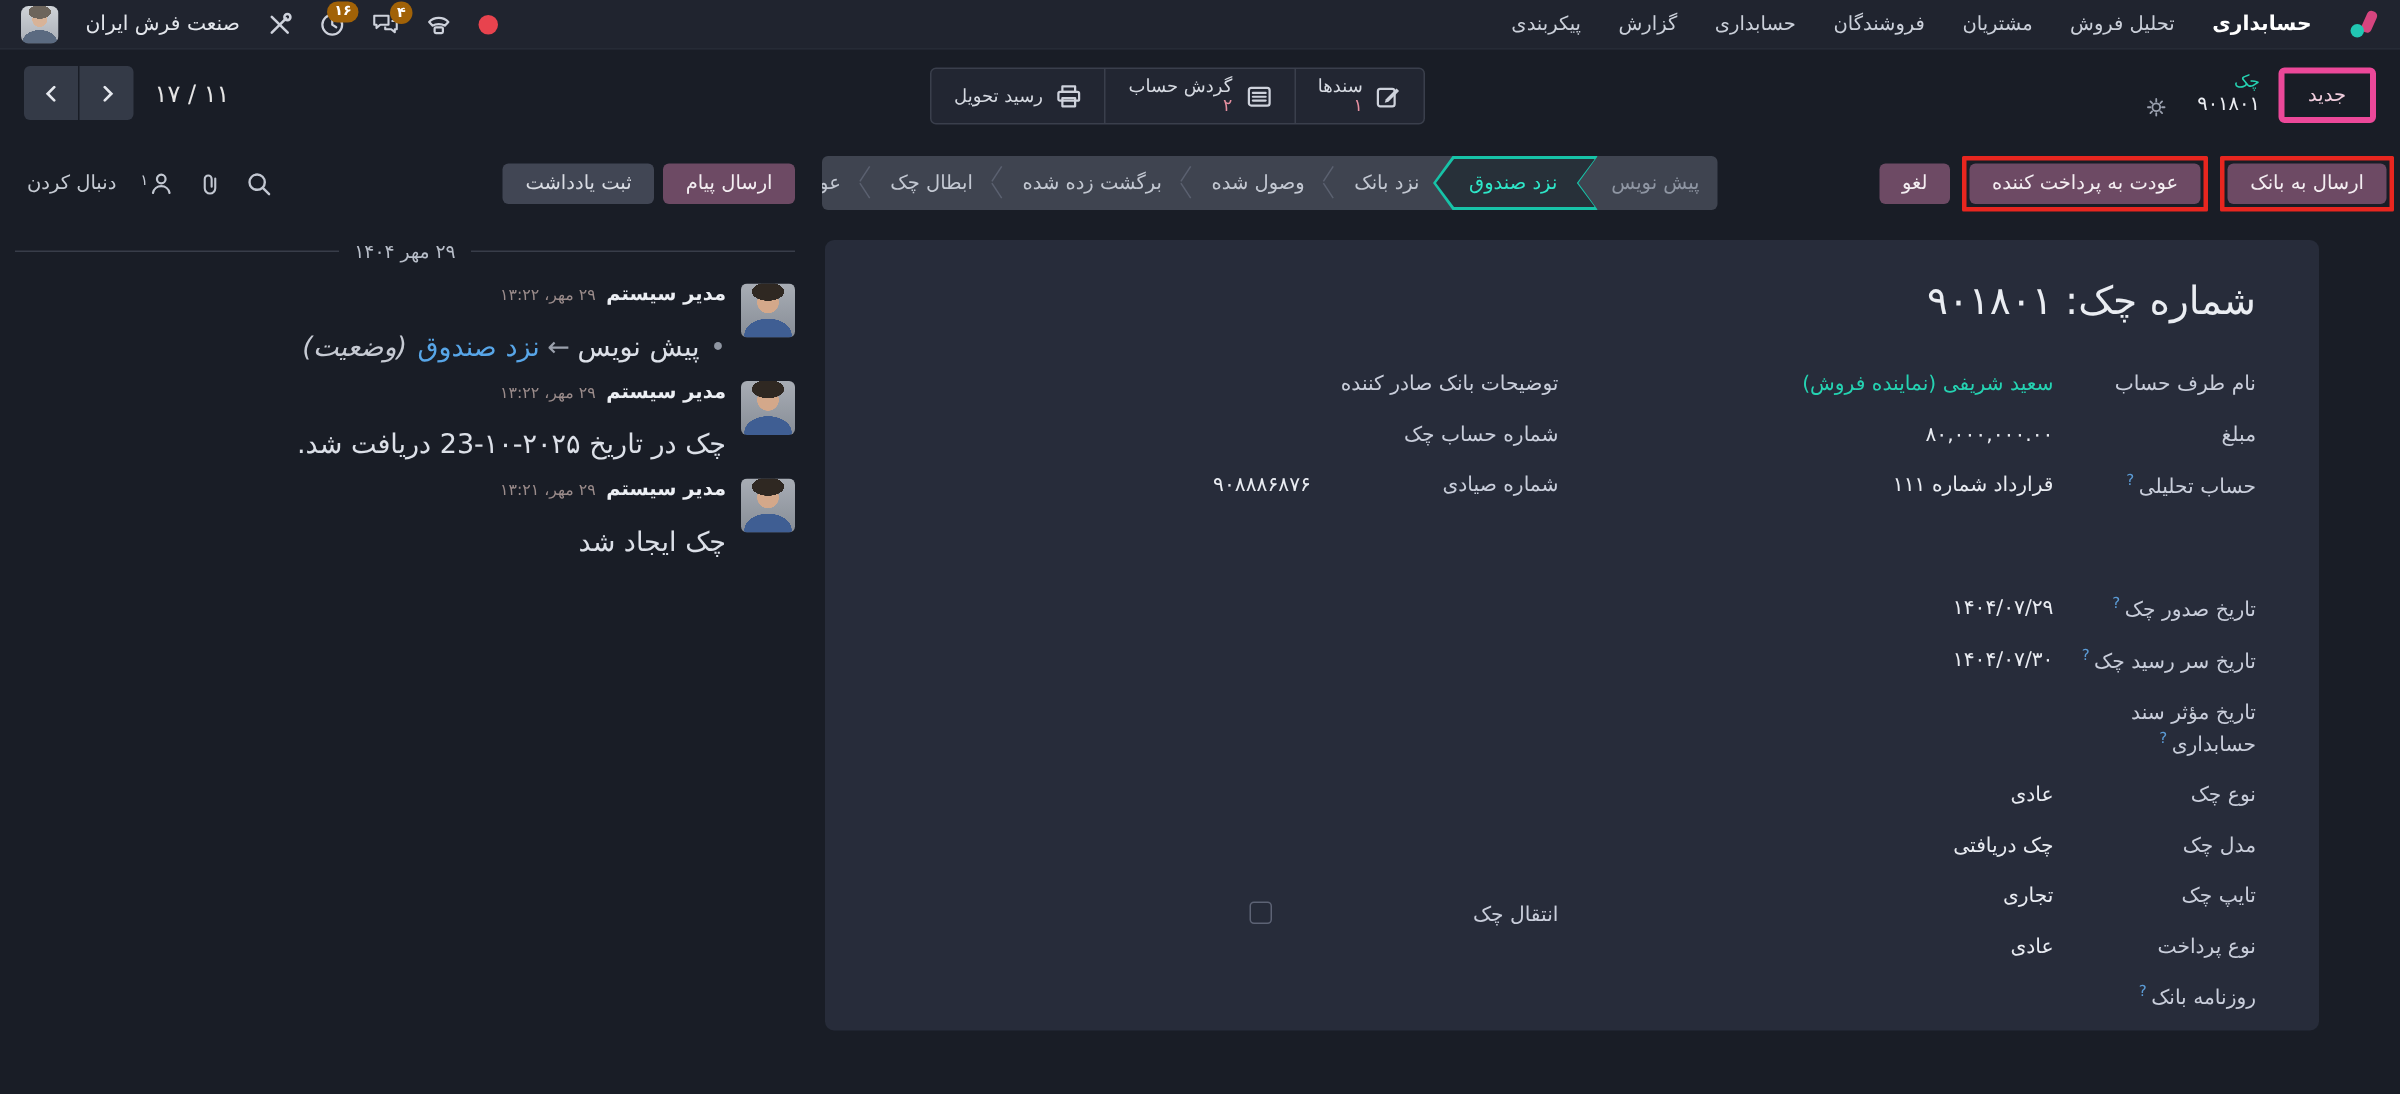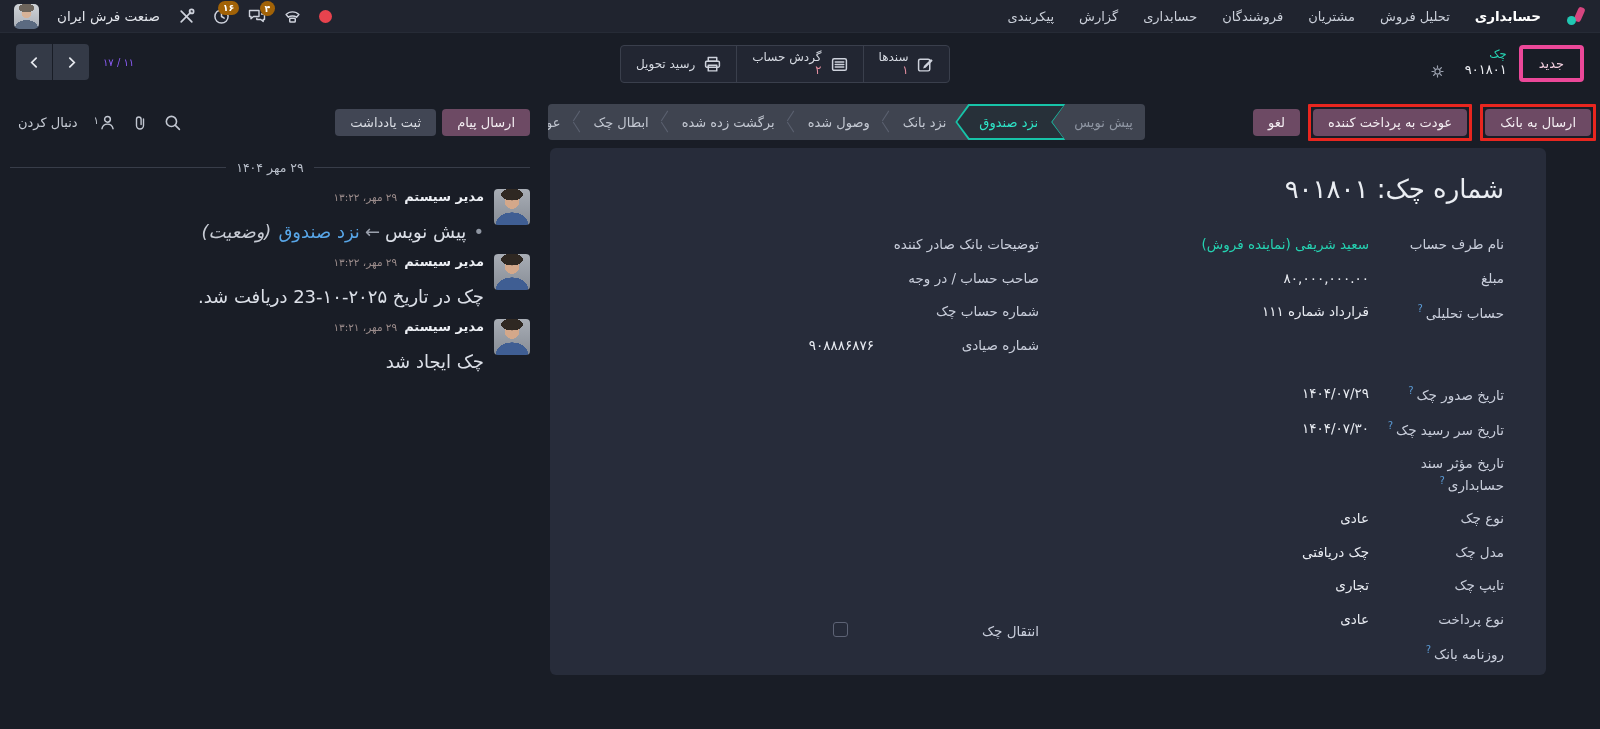--- a/index.html
+++ b/index.html
@@ -47,40 +47,40 @@
   .smartbtn:last-child{border-left:none}
   .smart-stack{display:flex;flex-direction:column;line-height:1.2;justify-content:center}
   .smart-label{font-size:12px;color:#d6dae2;white-space:nowrap}
   .smart-count{font-size:11.5px;color:#e58fa0}
   .pager-zone{position:absolute;top:44px;left:16px;height:36px;display:flex;align-items:center;gap:14px}
   .pager-btns{display:flex;direction:ltr;gap:1px}
   .pbtn{width:36px;height:36px;background:#343a47;color:#e6e9ef;display:flex;align-items:center;
     justify-content:center;cursor:pointer}
   .pbtn.prev{border-radius:4px 0 0 4px}
   .pbtn.next{border-radius:0 4px 4px 0}
-  .pager-text{font-size:10px;color:#8b5cf6}
+  .pager-text{font-size:16px;color:#e5e5e5}
   
   .actions-row{position:absolute;left:548px;right:4px;top:101px;height:42px;display:flex;align-items:center;gap:8px}
   .redbox{border:3px solid #e8261f;padding:2px;display:flex;align-items:center;border-radius:1px;flex:none}
   .statusbar{width:597px;height:36px;margin-right:auto;background:#3f4450;border-radius:4px;
     display:flex;align-items:center;overflow:hidden;flex:none}
   .step{font-size:13px;color:#c3c8d2;padding:0 12px;white-space:nowrap;cursor:pointer}
   .step.dim{color:#8f96a3}
   .chev{width:9px;height:22px;position:relative;flex:none}
   .chev::before,.chev::after{content:"";position:absolute;left:3.5px;width:1.4px;height:12px;background:#5b6170}
   .chev::before{top:-1px;transform:rotate(33deg)}
   .chev::after{top:10px;transform:rotate(-33deg)}
   .arrow-step{position:relative;height:36px;display:flex;align-items:center;padding:0 27px 0 24px;
     flex:none;background:#17c3a8;margin:0 -3px;cursor:pointer;
     clip-path:polygon(0 50%,13px 0,100% 0,calc(100% - 13px) 50%,100% 100%,13px 100%)}
   .arrow-step .inner-bg{position:absolute;inset:2px;background:#273039;
     clip-path:polygon(0 50%,12px 0,100% 0,calc(100% - 12px) 50%,100% 100%,12px 100%)}
   .arrow-step .step-label{position:relative;color:#2ee6c8;font-size:13px;white-space:nowrap}
   
-  .sheet{position:absolute;left:550px;top:148px;width:996px;height:527px;background:#272c3a;
+  .sheet{position:absolute;left:550px;top:160px;width:996px;height:527px;background:#272c3a;
     border-radius:6px;padding:16px 42px 0 24px}
   .sheet-title{font-size:26px;font-weight:400;color:#eaedf2;margin:10px 0 24px}
   .form-grid{display:grid;grid-template-columns:465px 1fr}
   .fcol{display:flex;flex-direction:column}
   .frow{display:flex;align-items:flex-start;padding:7px 0;font-size:13.5px;line-height:1.45}
   .flabel{flex:0 0 135px;color:#c9cedb}
   .fcol.mid .flabel{flex-basis:165px}
   .fvalue{color:#e9ecf2;cursor:text}
   .fvalue.teal{color:#25d3b2;cursor:pointer}
   .help{color:#5b9bd5;font-size:10px;margin:0 3px}
@@ -311,24 +311,20 @@
         <span class="fvalue"></span>
       </div>
     </div>
 
     <div class="fcol mid">
       <div class="frow">
         <span class="flabel"><span>توضیحات بانک صادر کننده</span></span>
         <span class="fvalue"></span>
       </div>
       <div class="frow">
-        <span class="flabel"><span>صاحب حساب / در وجه</span></span>
-        <span class="fvalue"></span>
-      </div>
-      <div class="frow">
         <span class="flabel"><span>شماره حساب چک</span></span>
         <span class="fvalue"></span>
       </div>
       <div class="frow">
         <span class="flabel"><span>شماره صیادی</span></span>
         <span class="fvalue">۹۰۸۸۸۶۸۷۶</span>
       </div>
       <div class="frow checkbox-row">
         <span class="flabel"><span>انتقال چک</span></span>
         <span class="checkbox"></span>

